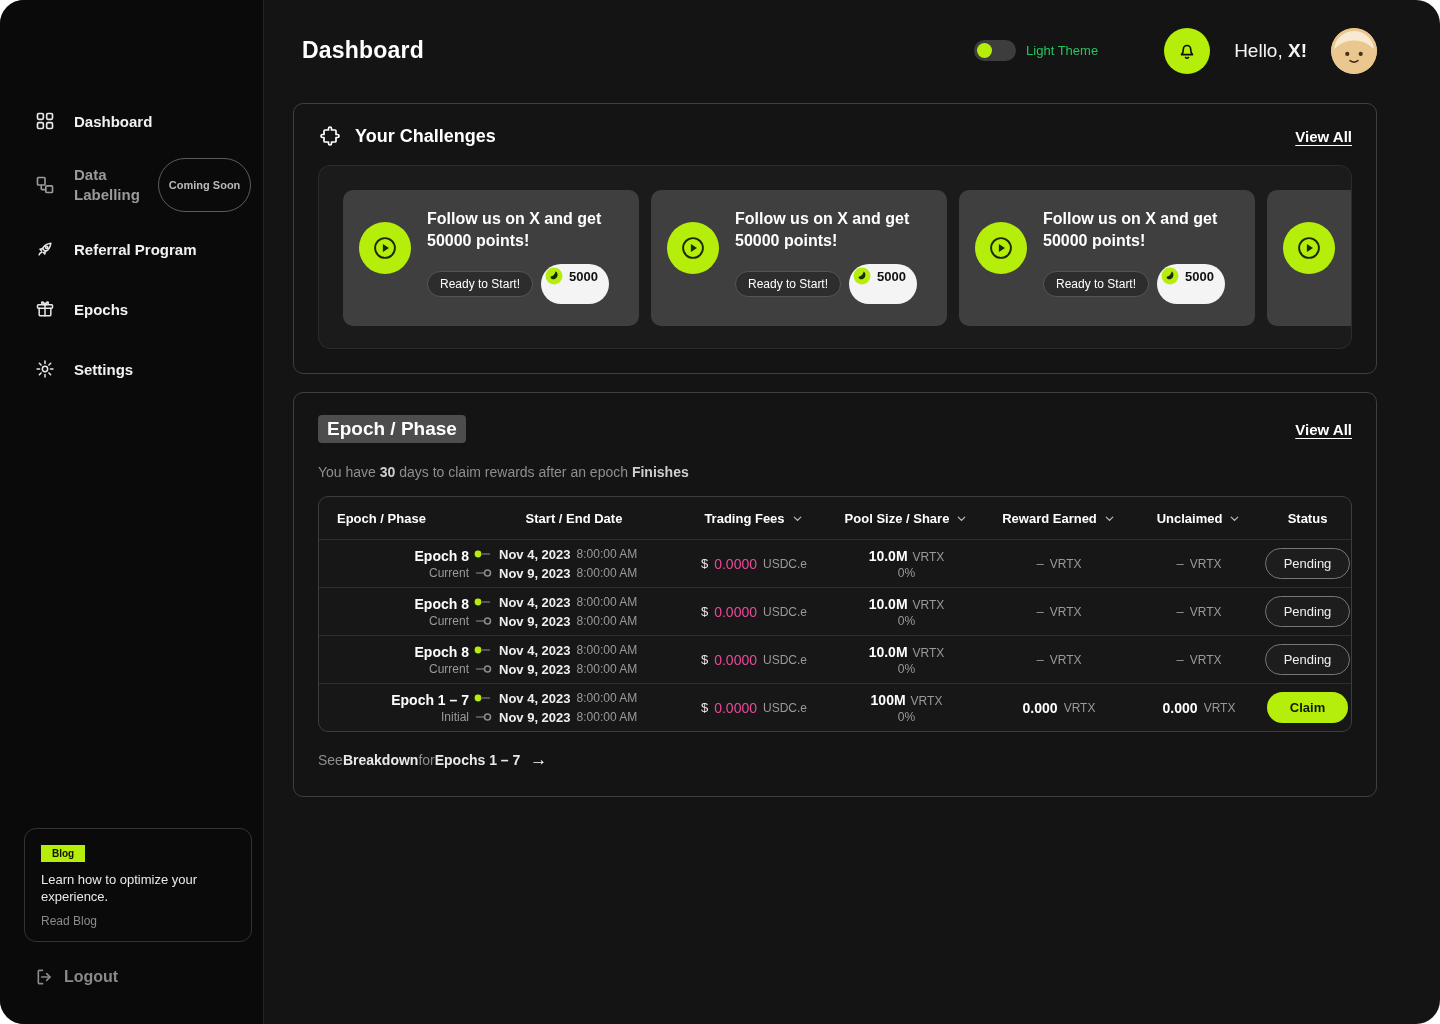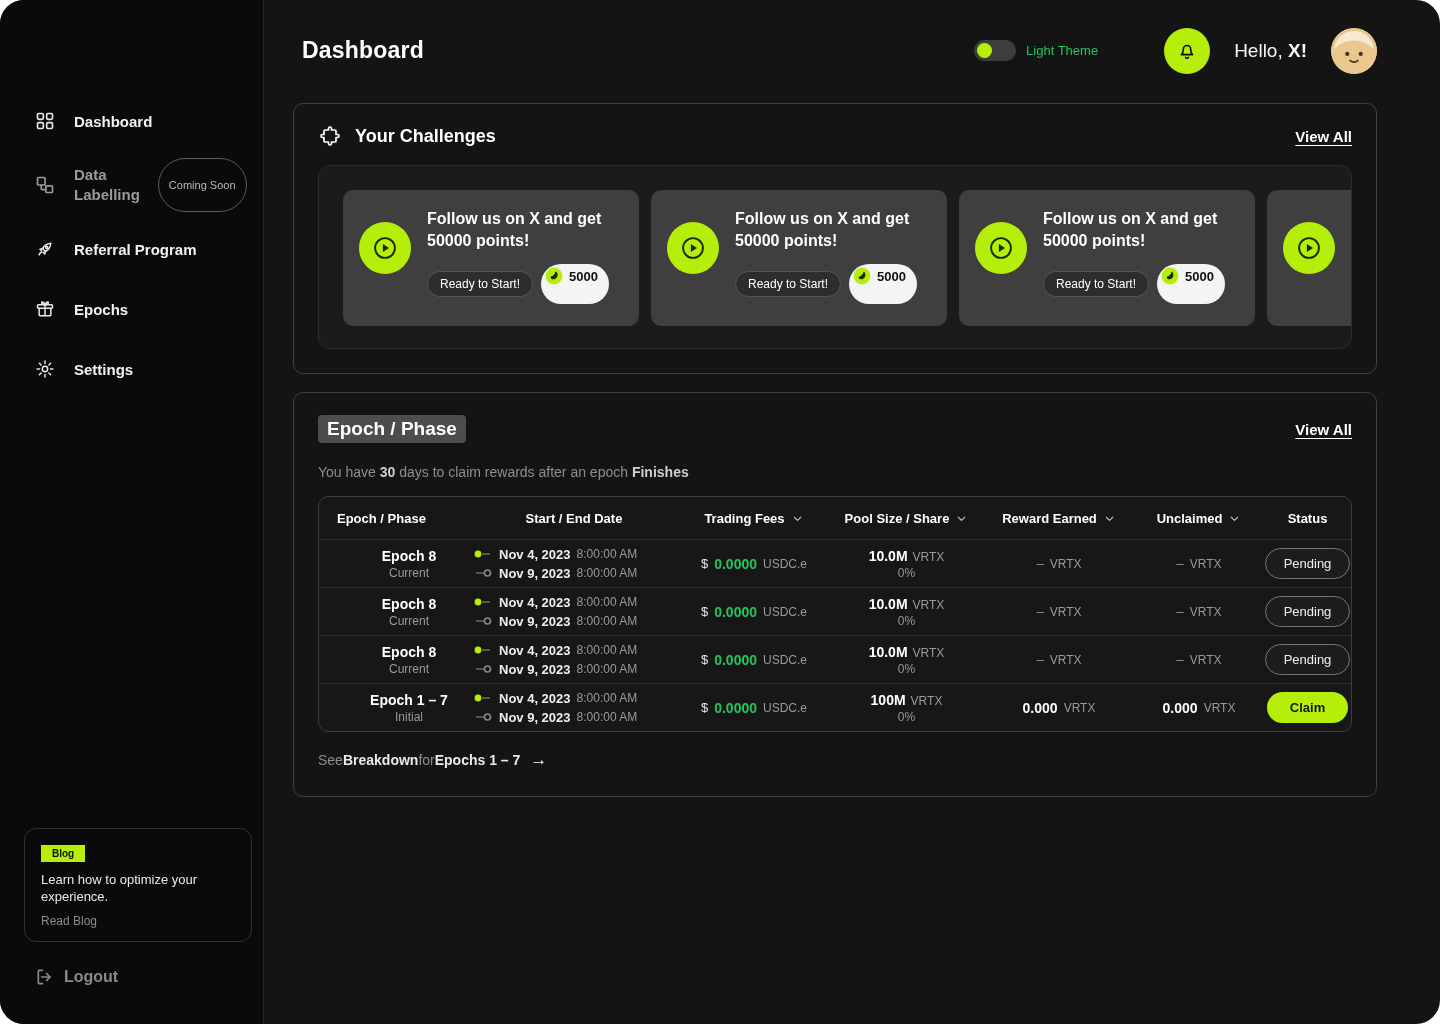--- a/index.html
+++ b/index.html
@@ -7,21 +7,21 @@
   body { font-family:"Liberation Sans", sans-serif; color:#f0f0f0; }
   :root { }
   .page { --accent:#b4ee0a; width:1440px; height:1024px; background:#141414; border-radius:24px; overflow:hidden; display:flex; }
 
   
   .sidebar { width:264px; flex:0 0 264px; background:#0a0a0a; border-right:1px solid #242424; display:flex; flex-direction:column; padding:98px 0 36px; }
   .nav-item { display:flex; align-items:center; gap:18px; padding:0 24px 0 34px; min-height:46px; margin-bottom:14px; cursor:pointer; font-size:15px; font-weight:600; color:#f2f2f2; }
   .nav-item .nav-icon { width:22px; height:22px; flex:0 0 22px; display:flex; align-items:center; justify-content:center; color:#e8e8e8; }
   .nav-item.muted, .nav-item.muted .nav-icon { color:#9a9a9a; }
   .nav-label-narrow { width:72px; line-height:1.35; }
-  .coming-soon-badge { margin-left:auto; border:1px solid #5c5c5c; color:#b9b9b9; font-size:11px; font-weight:400; border-radius:999px; padding:20px 10px; white-space:nowrap; }
+  .coming-soon-badge { margin-left:auto; border:1px solid #5c5c5c; color:#b9b9b9; font-size:11px; font-weight:700; border-radius:999px; padding:20px 10px; white-space:nowrap; }
   .blog-card { margin:auto 12px 24px 24px; border:1px solid #333; border-radius:12px; padding:14px 16px 12px; width:228px; }
   .blog-badge { display:inline-block; background:var(--accent); color:#101400; font-size:10px; font-weight:700; padding:3px 11px; border-radius:0; }
   .blog-text { margin-top:9px; font-size:13px; line-height:1.35; color:#e9e9e9; }
   .blog-link { display:inline-block; margin-top:8px; font-size:12px; color:#8b8b8b; cursor:pointer; }
   .logout { display:flex; align-items:center; gap:8px; padding:0 34px; color:#8a8a8a; font-size:16px; font-weight:600; cursor:pointer; }
   .logout .nav-icon { width:22px; height:22px; display:flex; align-items:center; justify-content:center; }
 
   
   .main { flex:1; padding:0 63px 0 29px; overflow:hidden; }
   .topbar { display:flex; align-items:center; height:101px; padding-left:9px; }
@@ -59,30 +59,30 @@
   .epoch { margin-top:18px; padding:22px 24px 26px; }
   .epoch-title { display:inline-block; background:#4d4d4d; color:#fff; padding:3px 9px; border-radius:4px; font-size:19px; font-weight:700; }
   .epoch-sub { margin-top:21px; font-size:14px; color:#8e8e8e; }
   .epoch-sub b { color:#cfcfcf; font-weight:700; }
   .etable { margin-top:16px; border:1px solid #3d3d3d; border-radius:10px; overflow:hidden; background:#171717; }
   .trow { display:grid; grid-template-columns:150px 210px 150px 155px 150px 130px 1fr; align-items:center; }
   .thead { height:42px; font-size:13px; font-weight:700; color:#fff; }
   .th, .td { display:flex; align-items:center; justify-content:center; gap:6px; }
   .th-left, .td-left { justify-content:flex-start; padding-left:18px; }
   .tbody-row { height:48px; border-top:1px solid #2e2e2e; }
-  .td-epoch { flex-direction:column; align-items:center; justify-content:center; gap:2px; padding-left:30px; }
+  .td-epoch { flex-direction:column; align-items:flex-end; justify-content:center; gap:2px; padding-left:30px; }
   .ep-name { font-size:14px; font-weight:700; color:#fff; }
   .ep-phase { font-size:12px; color:#9a9a9a; }
   .td-date { flex-direction:column; align-items:flex-start; gap:4px; padding-left:4px; }
   .date-line { display:flex; align-items:center; gap:6px; }
   .date-icon { display:flex; width:20px; }
   .date { font-size:13px; font-weight:700; color:#efefef; }
   .time { font-size:12px; color:#9a9a9a; }
   .fee-sym { font-size:13px; color:#e8e8e8; }
-  .fee-val { font-size:14px; font-weight:700; color:#22c55e; }
+  .fee-val { font-size:14px; font-weight:400; color:#ec4899; }
   .unit { font-size:12px; color:#9a9a9a; }
   .td-pool { flex-direction:column; gap:2px; }
   .pool-line { display:flex; align-items:baseline; gap:5px; }
   .num { font-size:14px; font-weight:700; color:#fff; }
   .num.muted { font-weight:400; color:#9a9a9a; font-size:13px; }
   .share { font-size:12px; color:#9a9a9a; }
   button { font-family:"Liberation Sans", sans-serif; cursor:pointer; }
   .status-pill.pending { background:#1d1d1d; border:1px solid #767676; border-radius:999px; padding:7px 18px; font-size:13px; color:#f0f0f0; }
   .status-pill.claim { background:var(--accent); border:none; color:#141800; font-weight:700; padding:8px 23px; border-radius:999px; font-size:13px; }
   .etable-foot { margin-top:18px; font-size:14px; color:#8e8e8e; display:flex; align-items:center; }

